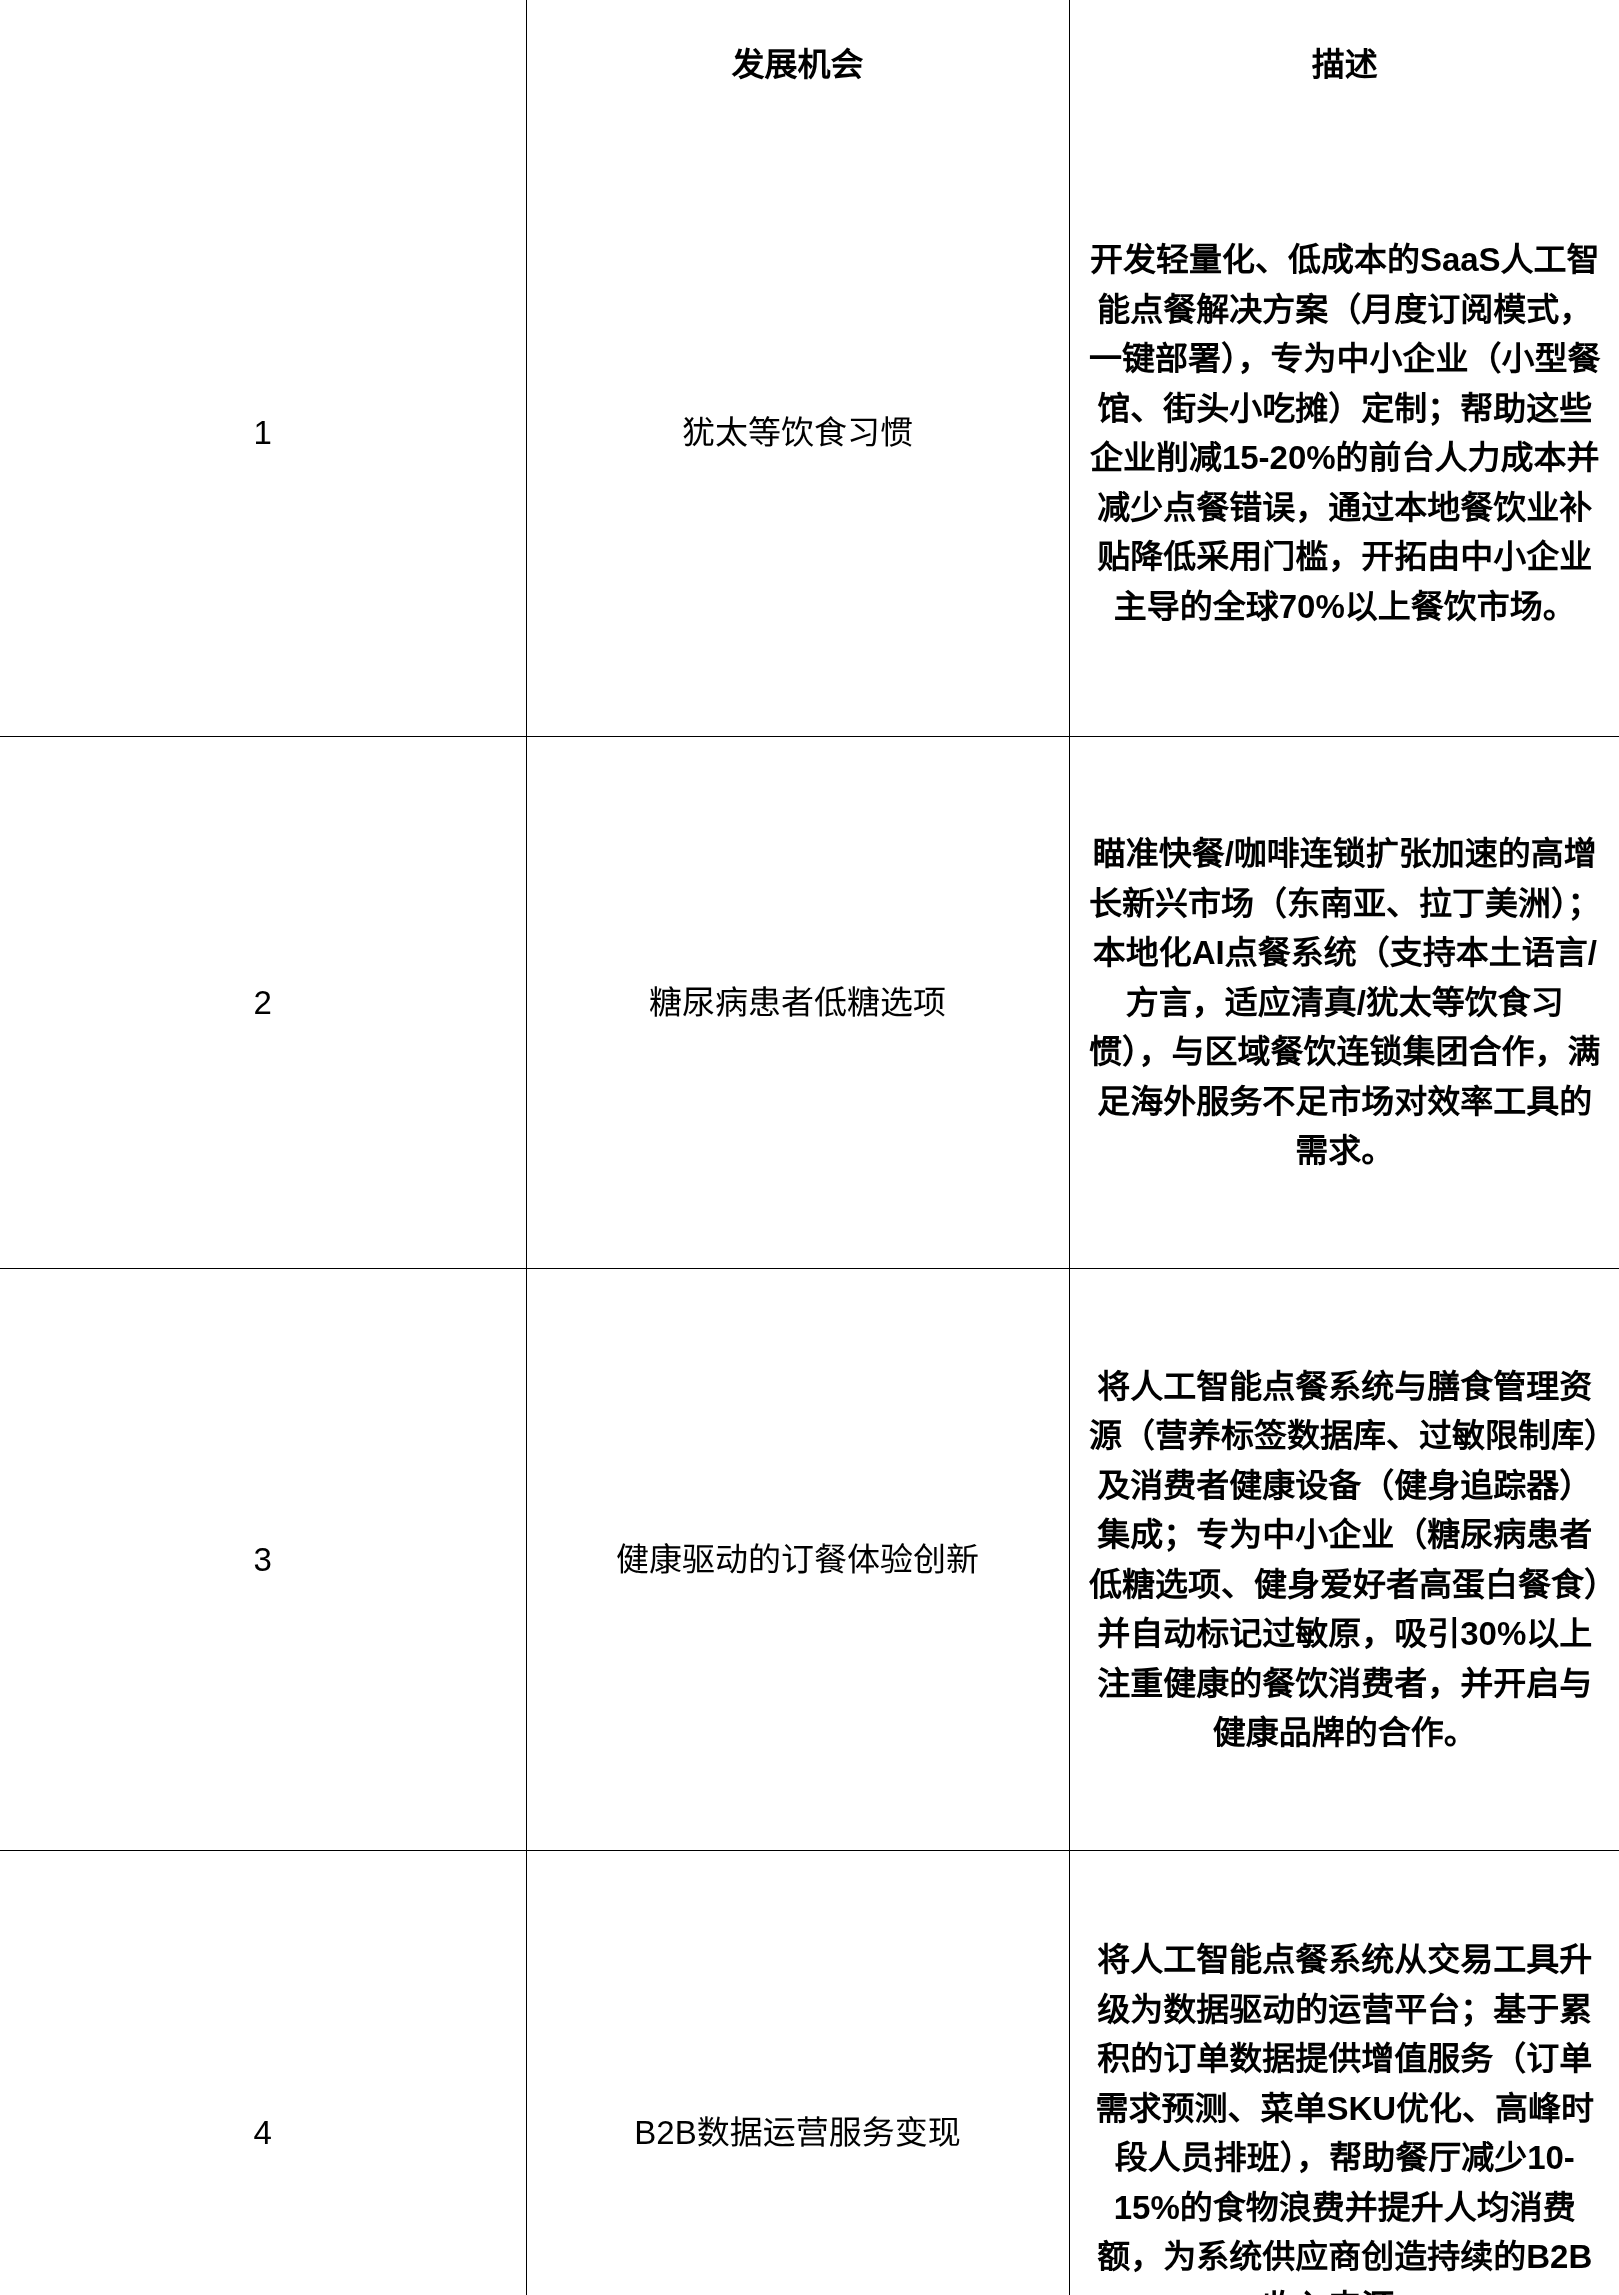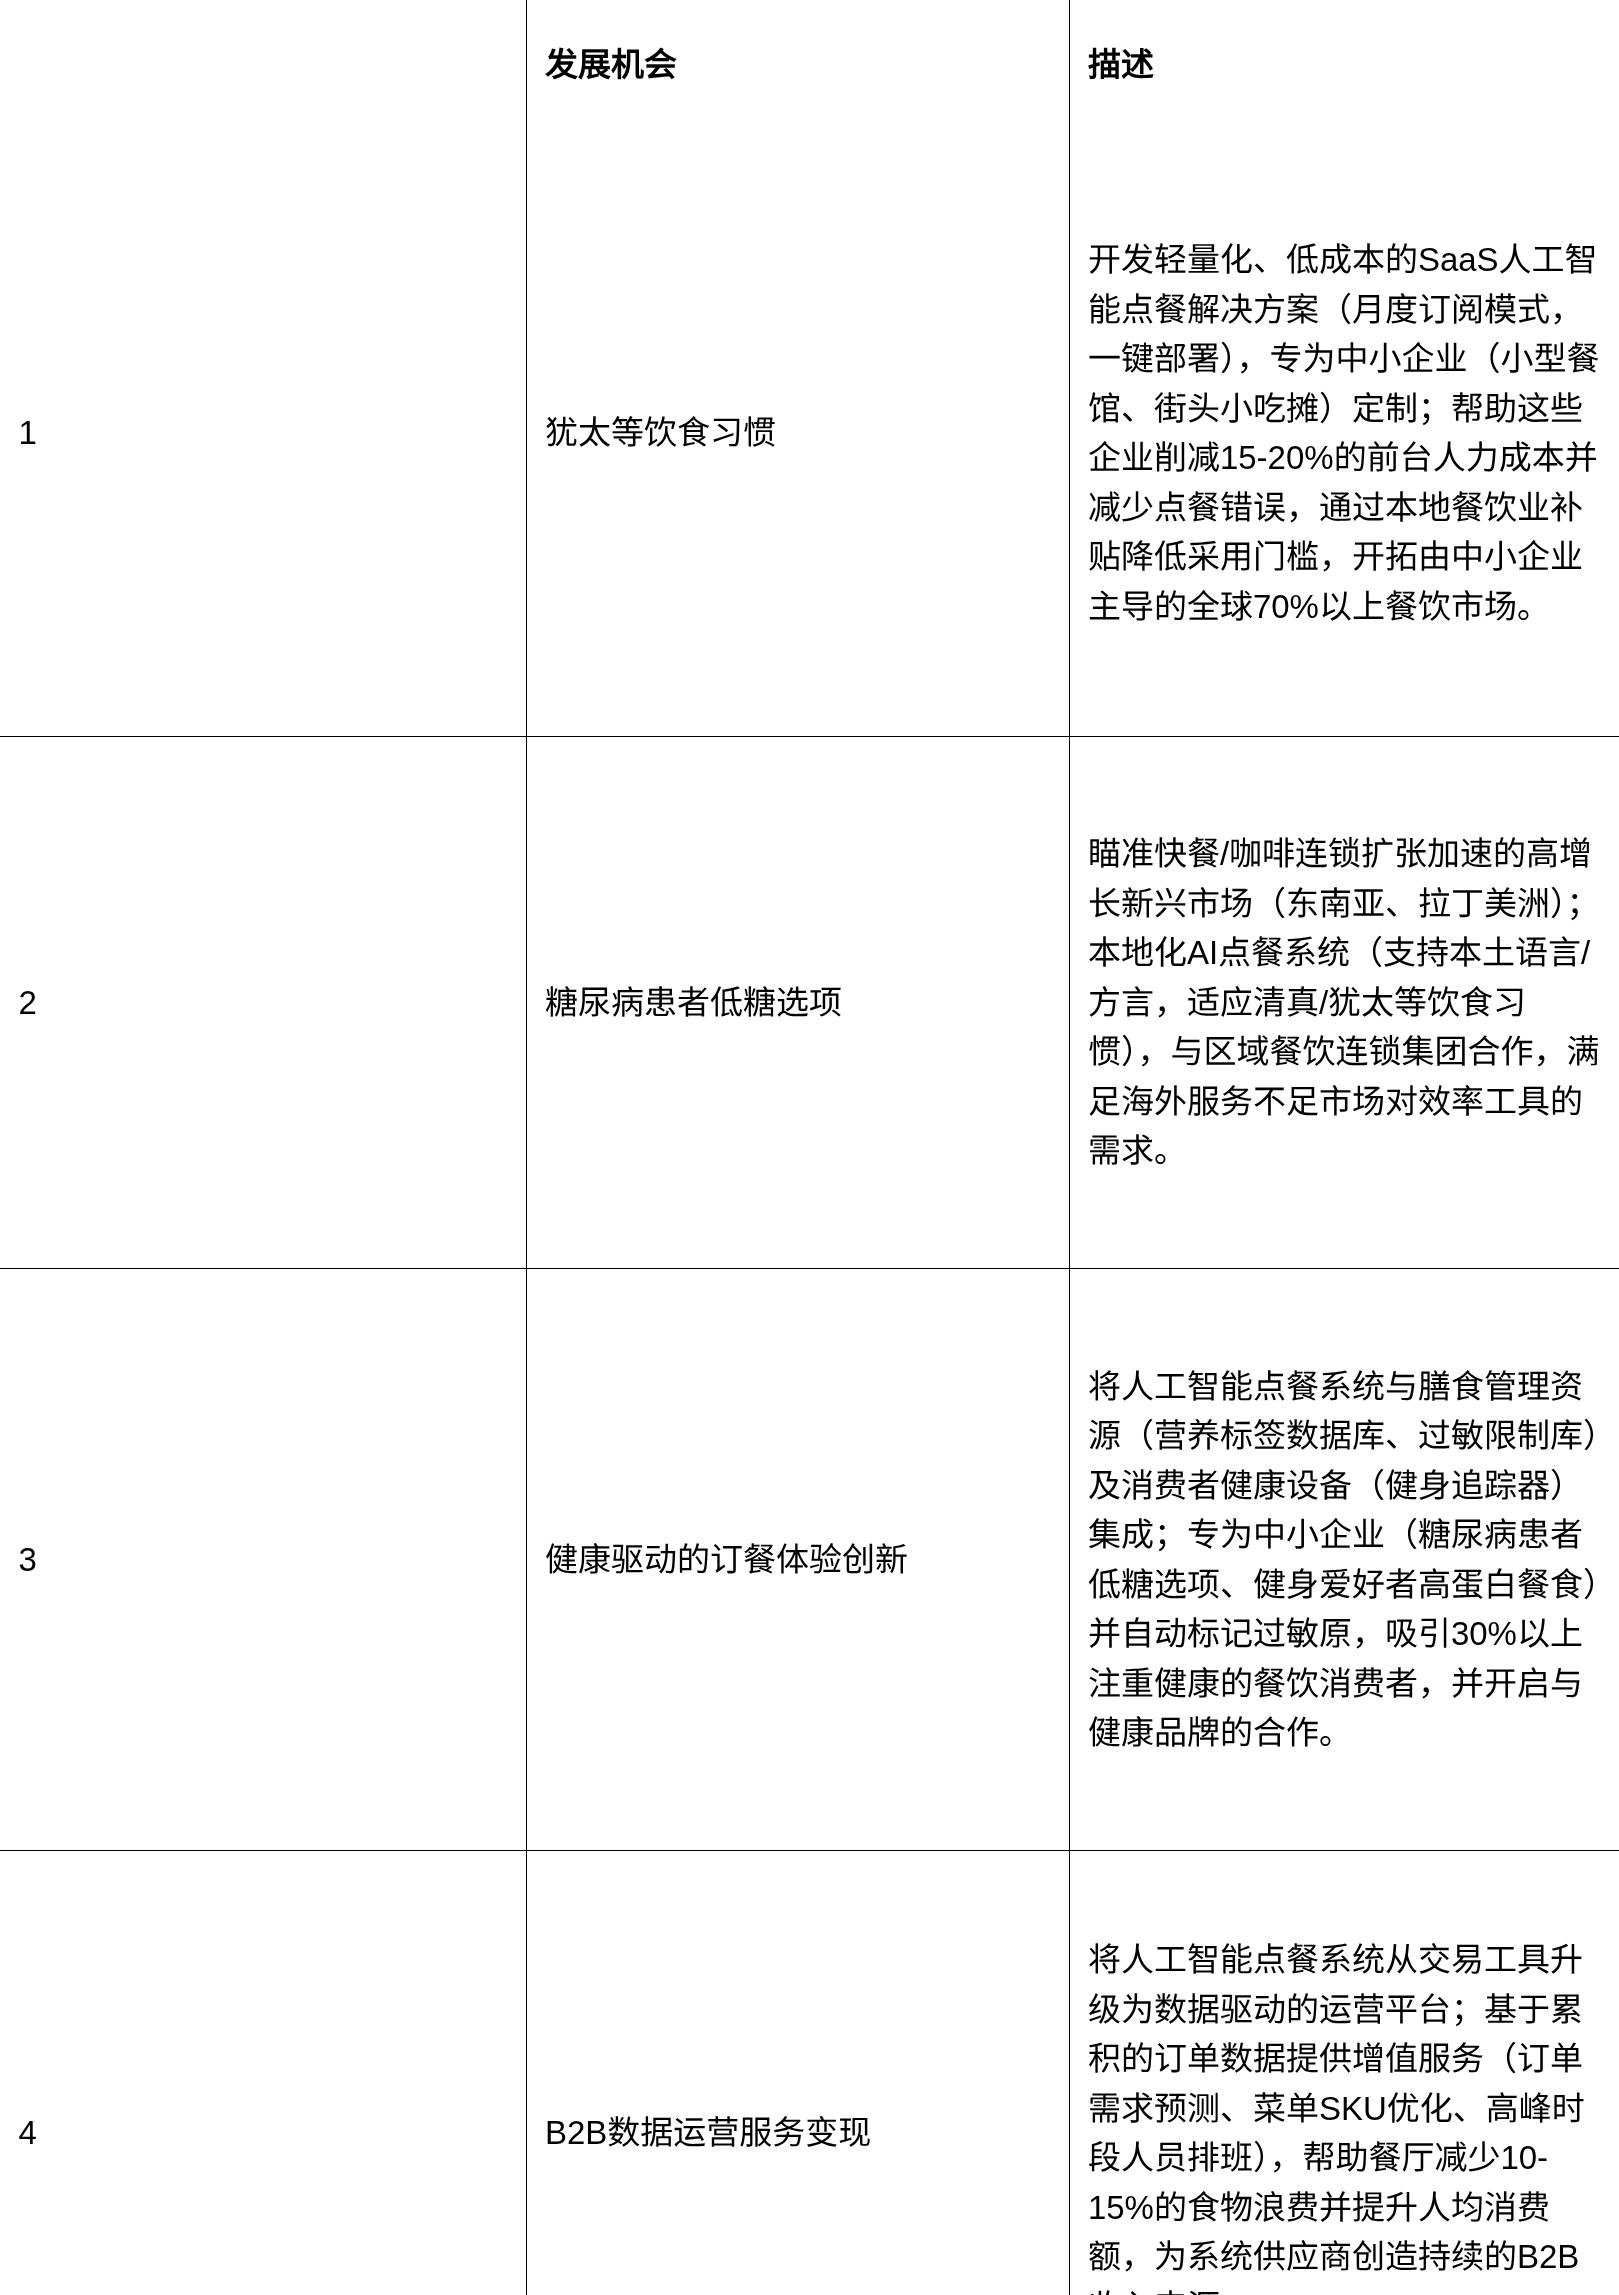--- a/index.html
+++ b/index.html
@@ -28,20 +28,21 @@
   table.opportunity-table col.col-title { width: 543px; }
   table.opportunity-table col.col-desc  { width: 551px; }
 
   table.opportunity-table th,
   table.opportunity-table td {
     border: 1.7px solid #000000;
     vertical-align: middle;
     padding: 15px 18.4px;
     font-size: 33px;
     line-height: 1.5;
+    text-align: center;
   }
   
   table.opportunity-table tr > *:first-child {
     border-left: none;
   }
   table.opportunity-table tr:first-child > * {
     border-top: none;
   }
   table.opportunity-table tr:last-child > * {
     border-bottom: none;
@@ -65,21 +66,21 @@
     padding-left: 11.7px;
   }
   td.cell-title {
     font-size: 35px;
     font-weight: normal;
     vertical-align: middle;
     line-height: 1.45;
   }
   td.cell-desc {
     font-size: 33px;
-    font-weight: normal;
+    font-weight: bold;
     vertical-align: middle;
     line-height: 1.45;
     letter-spacing: 0px;
   }
   .row-1 td { height: 576px; }
   .row-2 td { height: 501px; }
   .row-3 td { height: 551px; }
   .row-4 td { height: 534px; }
 </style>
 </head>

